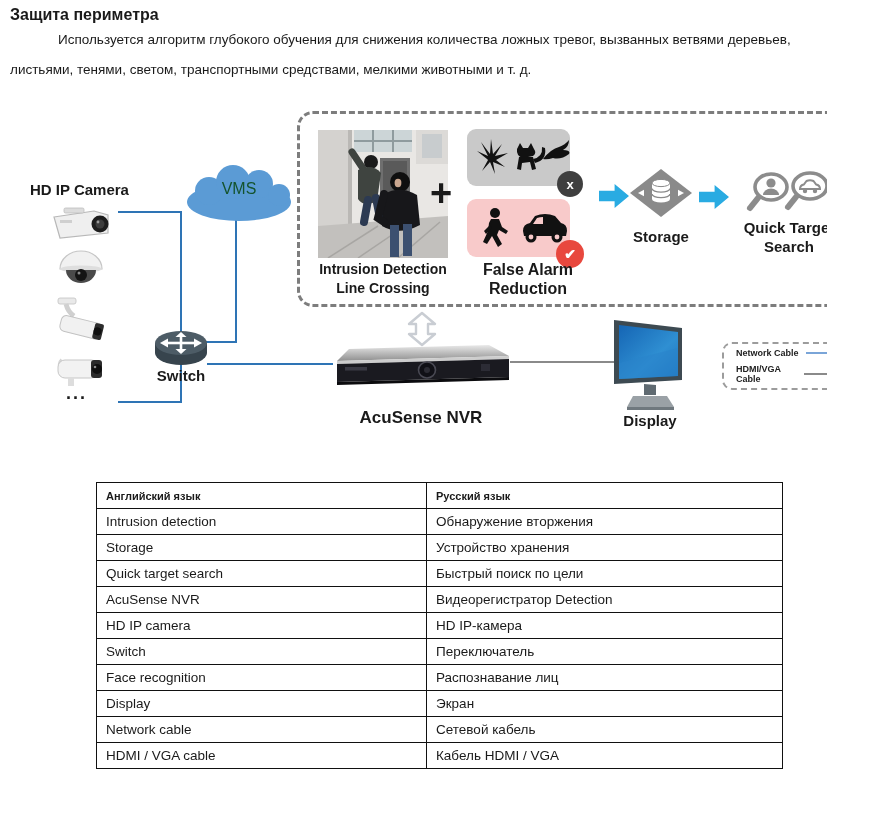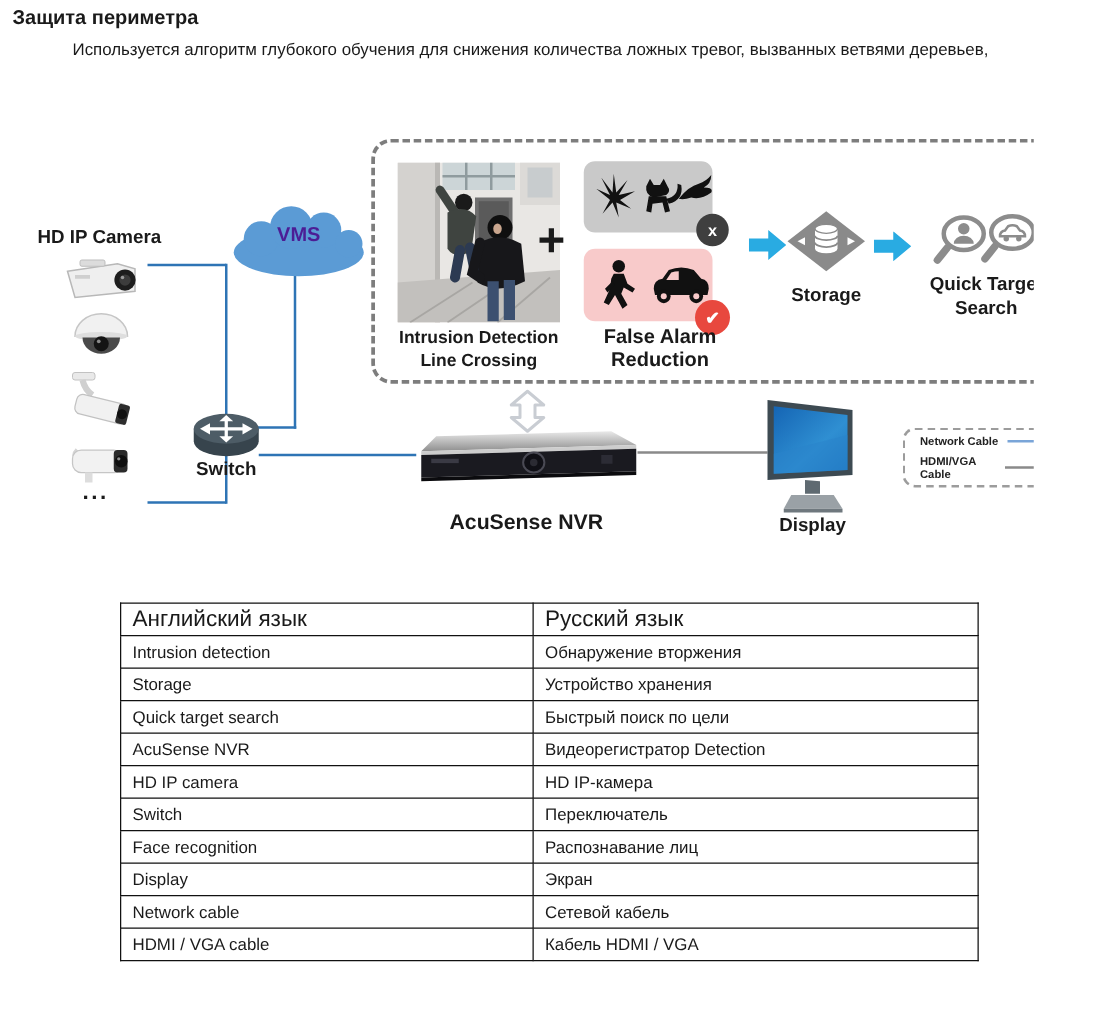--- a/index.html
+++ b/index.html
@@ -14,21 +14,21 @@
 
   .hline { position:absolute; height:2px; background:var(--line-blue); }
   .gline { position:absolute; height:2px; background:var(--cable-gray); }
   .vline { position:absolute; width:2px; background:var(--line-blue); }
 
   .hdip-label { left:30px; top:181px; font-size:15px; font-weight:bold; }
   .switch-label { left:148px; top:367px; width:66px; font-size:15px; font-weight:bold; text-align:center; }
   .ellipsis { left:66px; top:383px; font-size:18px; font-weight:bold; letter-spacing:2px; }
 
   .vms-cloud { left:183px; top:164px; width:112px; height:60px; }
-  .vms-text { left:183px; top:180px; width:112px; text-align:center; color:#4c1d95; font-size:16px; font-weight:bold; }
+  .vms-text { left:183px; top:180px; width:112px; text-align:center; color:#14532d; font-size:16px; font-weight:normal; }
 
   .dashed-box { left:297px; top:111px; width:549px; height:196px; border:3px dashed #7d7d7d; border-radius:16px; }
 
   .photo { left:318px; top:130px; width:130px; height:128px; }
   .intrusion-label { left:300px; top:260px; width:166px; font-size:14px; font-weight:bold; line-height:19px; text-align:center; }
   .false-label { left:456px; top:260px; width:144px; font-size:16px; font-weight:bold; line-height:19px; text-align:center; }
   .plus-sign { left:430px; top:172px; font-size:38px; font-weight:bold; }
 
   .panel { position:absolute; width:103px; border-radius:9px; }
   .panel-gray { left:467px; top:129px; height:57px; background:var(--panel-gray); }
@@ -62,30 +62,31 @@
 
   .cam { position:absolute; }
   .cam1 { left:50px; top:205px; width:68px; height:38px; }
   .cam2 { left:56px; top:247px; width:50px; height:44px; }
   .cam3 { left:50px; top:296px; width:64px; height:50px; }
   .cam4 { left:50px; top:350px; width:60px; height:46px; }
   .switch-icon { left:154px; top:327px; width:54px; height:40px; }
 
   table.trans { position:absolute; left:96px; top:482px; width:687px; border-collapse:collapse; font-size:13.5px; }
   table.trans th, table.trans td { border:1.5px solid #111; height:26px; padding:0 6px 0 9px; text-align:left; vertical-align:middle; }
-  table.trans th { font-weight:normal; font-size:18px; }
+  table.trans th { font-weight:bold; font-size:11px; }
   table.trans .c1 { width:330px; }
 </style>
 </head>
 <body>
 
 <div class="canvas">
 
   <div class="abs page-title">Защита периметра</div>
   <div class="abs intro-line1">Используется алгоритм глубокого обучения для снижения количества ложных тревог, вызванных ветвями деревьев,</div>
+  <div class="abs intro-line2">листьями, тенями, светом, транспортными средствами, мелкими животными и т. д.</div>
 
   <div class="abs hdip-label">HD IP Camera</div>
 
   <svg class="cam cam1" viewBox="0 0 68 38">
     <polygon points="4,12 44,6 58,10 58,28 10,33" fill="#efefef" stroke="#b8b8b8" stroke-width="1.2"></polygon>
     <rect x="14" y="3" width="20" height="5" rx="1.5" fill="#dcdcdc" stroke="#bdbdbd" stroke-width="0.8"></rect>
     <circle cx="50" cy="19" r="8.5" fill="#1d1d1d"></circle>
     <circle cx="50" cy="19" r="4.5" fill="#3c3c3c"></circle>
     <circle cx="48" cy="17" r="1.4" fill="#9a9a9a"></circle>
     <rect x="10" y="15" width="12" height="3" fill="#cfcfcf"></rect>

